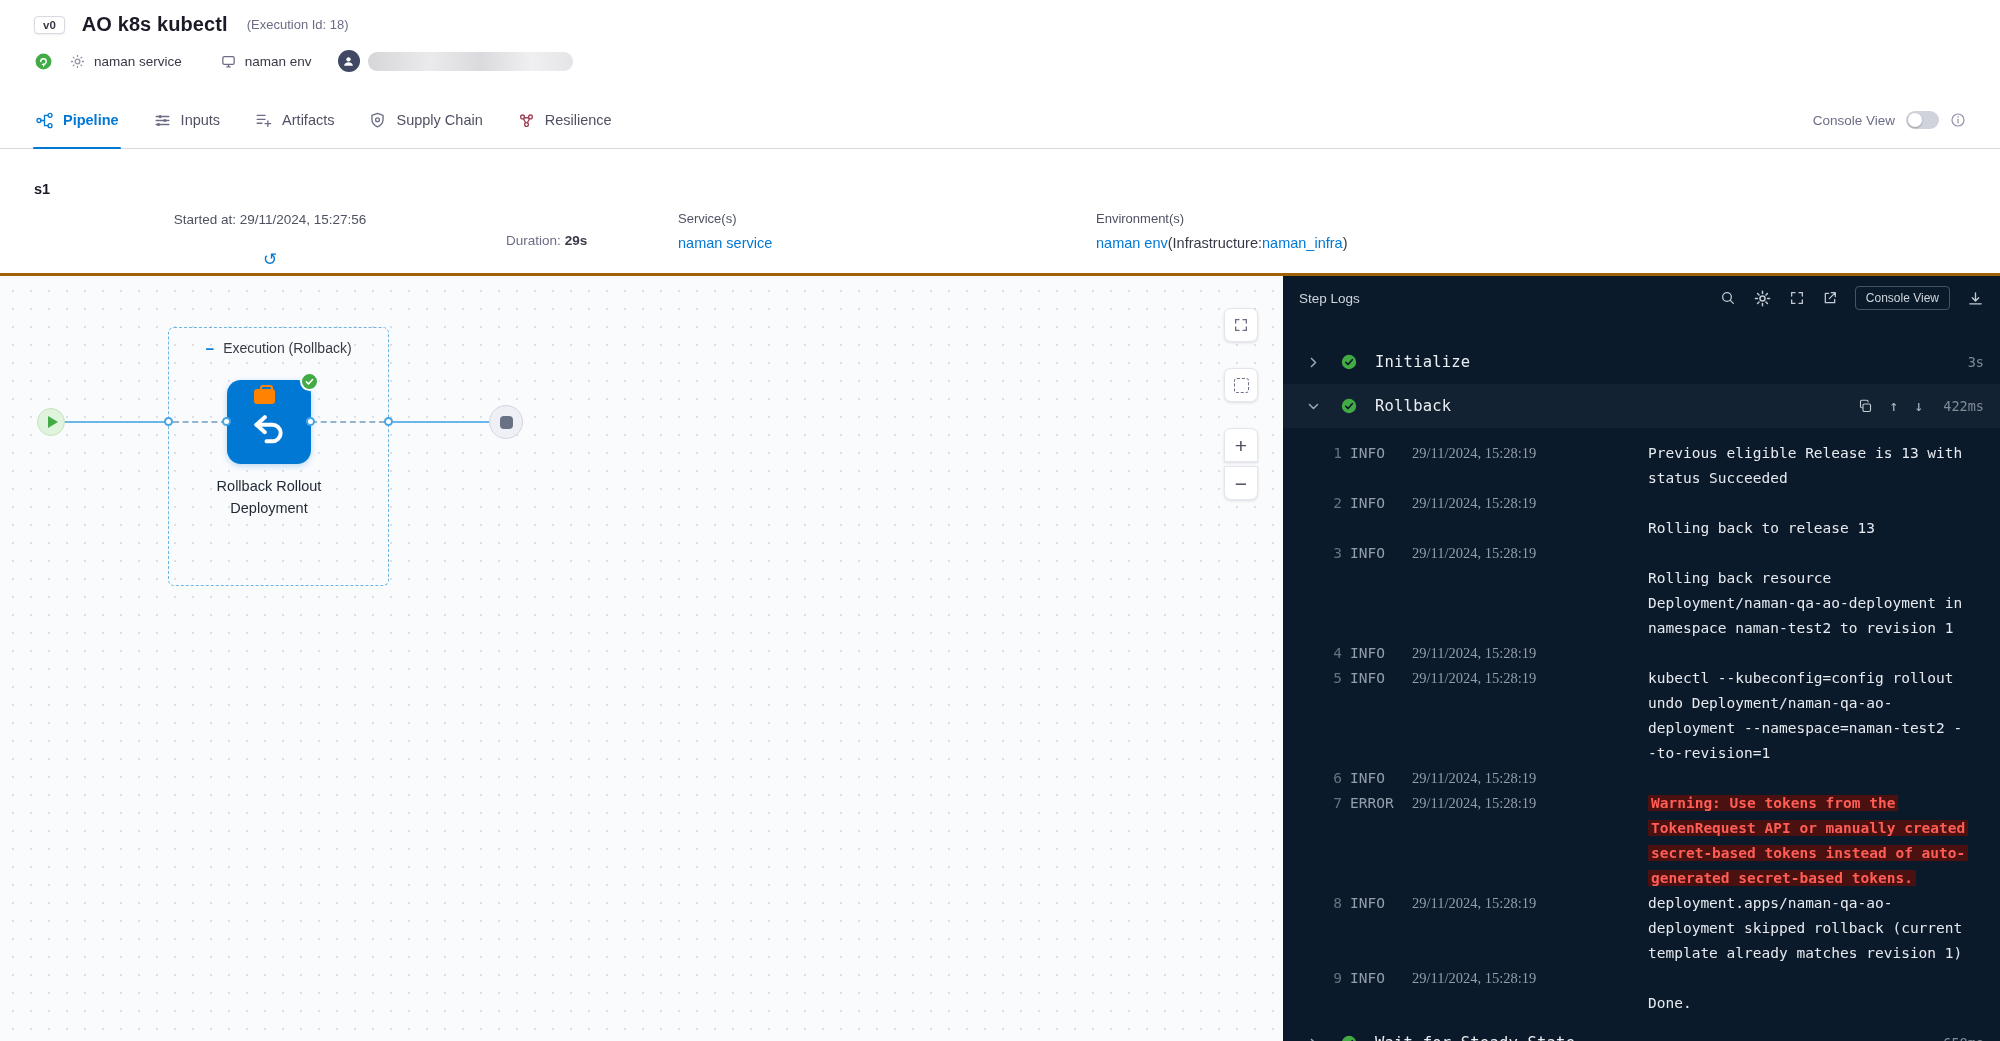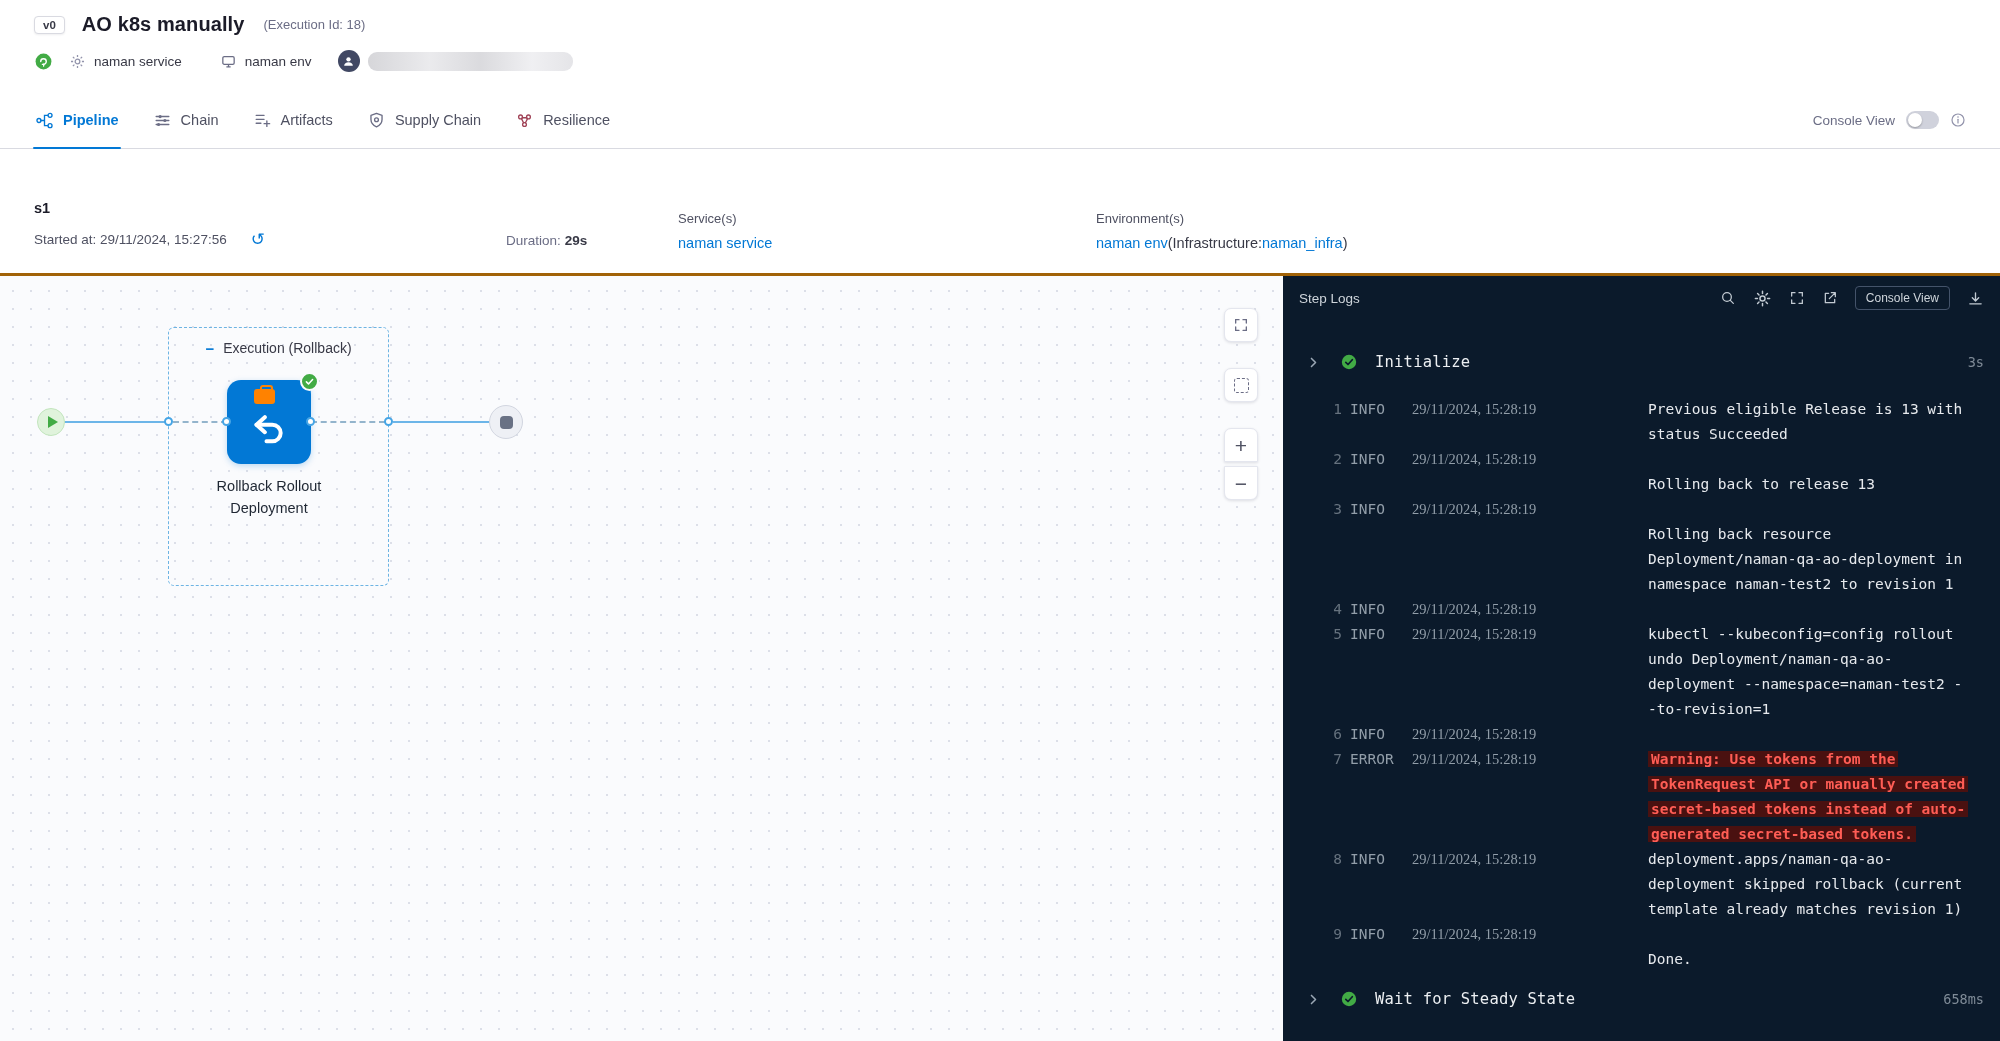--- a/index.html
+++ b/index.html
@@ -34,21 +34,21 @@
   .tabs-right { margin-left:auto; display:flex; align-items:center; gap:11px;
     color:#6b6d85; font-size:13.5px; padding-right:16px; }
   .toggle { width:33px; height:18px; border-radius:10px; background:#d0d2dc; position:relative; cursor:pointer; }
   .toggle-knob { position:absolute; width:14px; height:14px; border-radius:50%; background:#fff;
     top:2px; left:2px; box-shadow:0 1px 2px rgba(0,0,0,.28); }
 
   
   .stage { display:flex; padding:26px 34px 0; height:127px; border-bottom:3px solid #a16207;align-items:center; }
   .stage-left { width:472px; }
   .stage-name { font-size:14.5px; font-weight:700; color:#1b1b28; }
-  .started { margin-top:15px; font-size:13.5px; color:#4f5162; display:flex; align-items:center; gap:24px; }
+  .started { margin-top:15px; font-size:13.5px; color:#4f5162; display:flex; align-items:center; gap:24px;flex-direction:column; }
   .history-glyph { color:#0278d5; font-size:17px; line-height:1; cursor:pointer; }
   .duration-block { width:172px; padding-top:33px; font-size:13.5px; color:#6b6d85; }
   .duration-block b { color:#383946; font-weight:700; margin-left:4px; }
   .info-block { padding-top:15px; }
   .info-block .blk-label { display:block; font-size:13px; color:#4f5162; margin-bottom:8px; }
   .svc-block { width:418px; }
   a.link { color:#0278d5; text-decoration:none; font-size:14.5px; cursor:pointer; }
   .env-line { font-size:14.5px; color:#383946; }
 
   
@@ -127,21 +127,21 @@
     padding:0 3px; box-decoration-break:clone; -webkit-box-decoration-break:clone; }
 
   .wait-row { margin-top:5px; }
 </style>
 </head>
 <body>
 
 <header class="top">
   <div class="title-row">
     <span class="v-badge">v0</span>
-    <h1 class="page-title">AO k8s manually</h1>
+    <h1 class="page-title">AO k8s kubectl</h1>
     <span class="exec-id">(Execution Id: 18)</span>
   </div>
   <div class="meta-row">
     <span>
       <svg width="19" height="19" viewBox="0 0 24 24">
           <circle cx="12" cy="12" r="10" fill="#42ab45"></circle>
           <path d="M8.5 12a3.5 3.5 0 1 1 3.5 3.5" stroke="#fff" stroke-width="1.8" fill="none" stroke-linecap="round"></path>
           <path d="M10.5 15.5 l2 .2 -.4 2" stroke="#fff" stroke-width="1.6" fill="none" stroke-linecap="round"></path>
         </svg>
     </span>
@@ -179,21 +179,21 @@
       </svg>
     <span>Pipeline</span>
   </div>
   <div class="tab">
     <svg viewBox="0 0 24 24" fill="none" stroke="currentColor" stroke-width="1.7" stroke-linecap="round">
         <path d="M4 7h16 M4 12h16 M4 17h16"></path>
         <circle cx="9" cy="7" r="2" fill="currentColor" stroke="none"></circle>
         <circle cx="15" cy="12" r="2" fill="currentColor" stroke="none"></circle>
         <circle cx="7" cy="17" r="2" fill="currentColor" stroke="none"></circle>
       </svg>
-    <span>Chain</span>
+    <span>Inputs</span>
   </div>
   <div class="tab">
     <svg viewBox="0 0 24 24" fill="none" stroke="currentColor" stroke-width="1.7" stroke-linecap="round">
         <path d="M4 5.5h10 M4 10.5h10 M4 15.5h6"></path>
         <path d="M17.5 12.5v7 M14 16h7"></path>
       </svg>
     <span>Artifacts</span>
   </div>
   <div class="tab">
     <svg viewBox="0 0 24 24" fill="none" stroke="currentColor" stroke-width="1.7" stroke-linecap="round" stroke-linejoin="round">
@@ -349,20 +349,45 @@
         <span class="check-ico">
           <svg width="16" height="16" viewBox="0 0 16 16">
               <circle cx="8" cy="8" r="7.2" fill="#42ab45"></circle>
               <path d="M4.8 8.3 7 10.5 11.3 5.7" stroke="#0b1a2b" stroke-width="1.7" fill="none" stroke-linecap="round" stroke-linejoin="round"></path>
             </svg>
         </span>
         <span class="step-name">Initialize</span>
         <span class="step-duration">3s</span>
       </div>
 
+      <div class="step-row expanded">
+        <span class="chev">
+          <svg width="13" height="13" viewBox="0 0 16 16" fill="none" stroke="currentColor" stroke-width="1.9" stroke-linecap="round" stroke-linejoin="round">
+              <path d="M3 5.5l5 5 5-5"></path>
+            </svg>
+        </span>
+        <span class="check-ico">
+          <svg width="16" height="16" viewBox="0 0 16 16">
+              <circle cx="8" cy="8" r="7.2" fill="#42ab45"></circle>
+              <path d="M4.8 8.3 7 10.5 11.3 5.7" stroke="#0b1a2b" stroke-width="1.7" fill="none" stroke-linecap="round" stroke-linejoin="round"></path>
+            </svg>
+        </span>
+        <span class="step-name">Rollback</span>
+        <span class="step-actions">
+          <span class="p-icon">
+            <svg width="15" height="15" viewBox="0 0 24 24" fill="none" stroke="currentColor" stroke-width="1.8" stroke-linejoin="round">
+                <rect x="8" y="8" width="12" height="12" rx="2"></rect>
+                <path d="M16 5V4a2 2 0 0 0-2-2H6a2 2 0 0 0-2 2v8a2 2 0 0 0 2 2h1"></path>
+              </svg>
+          </span>
+          <span class="arrow-glyph">↑</span>
+          <span class="arrow-glyph">↓</span>
+          <span class="step-duration">422ms</span>
+        </span>
+      </div>
 
       <div class="log-lines">
 
       <div class="log-line level-info">
           <span class="ln">1</span>
           <span class="lvl">INFO</span>
           <span class="ts">29/11/2024, 15:28:19</span>
           <span class="msg-wrap"><span class="msg">Previous eligible Release is 13 with
 status Succeeded</span></span>
         </div>

